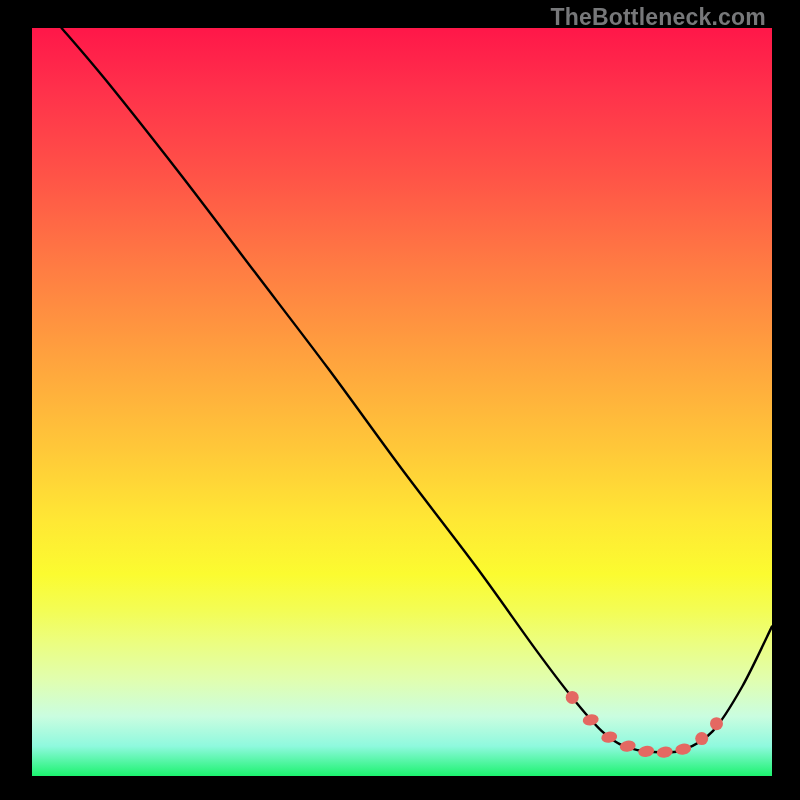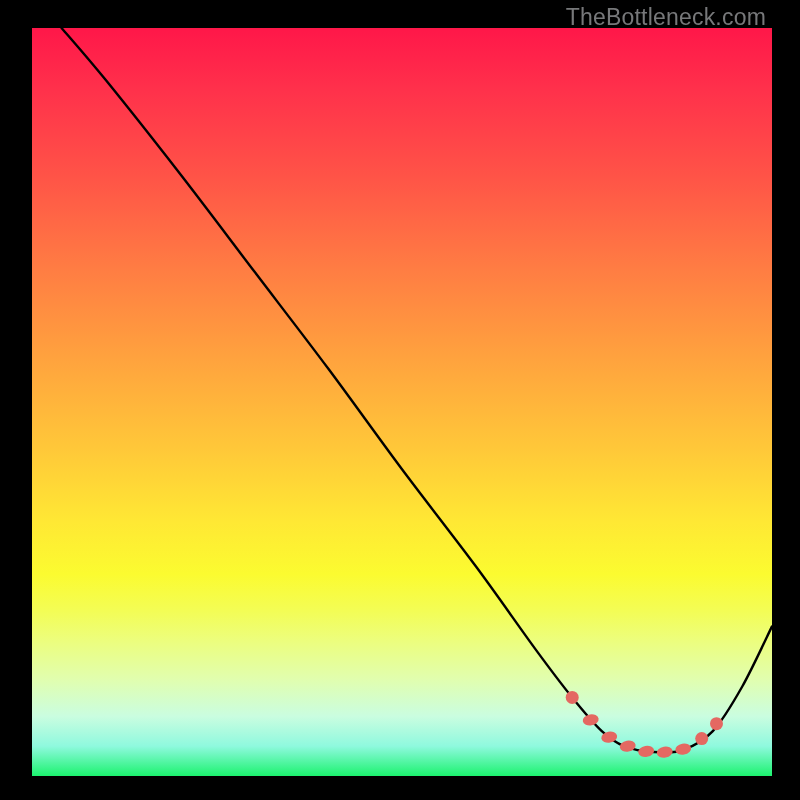--- a/index.html
+++ b/index.html
@@ -32,21 +32,21 @@
       #8ff9de 96%,
       #1cf36f 100%
     );
   }
   .watermark {
     position: absolute;
     top: 4px;
     right: 34px;
     font-family: Arial, Helvetica, sans-serif;
     font-size: 23px;
-    font-weight: normal;
+    font-weight: bold;
     color: #77787a;
     letter-spacing: 0.2px;
   }
   svg.curve-layer {
     position: absolute;
     left: 0;
     top: 0;
     width: 740px;
     height: 748px;
     overflow: visible;

